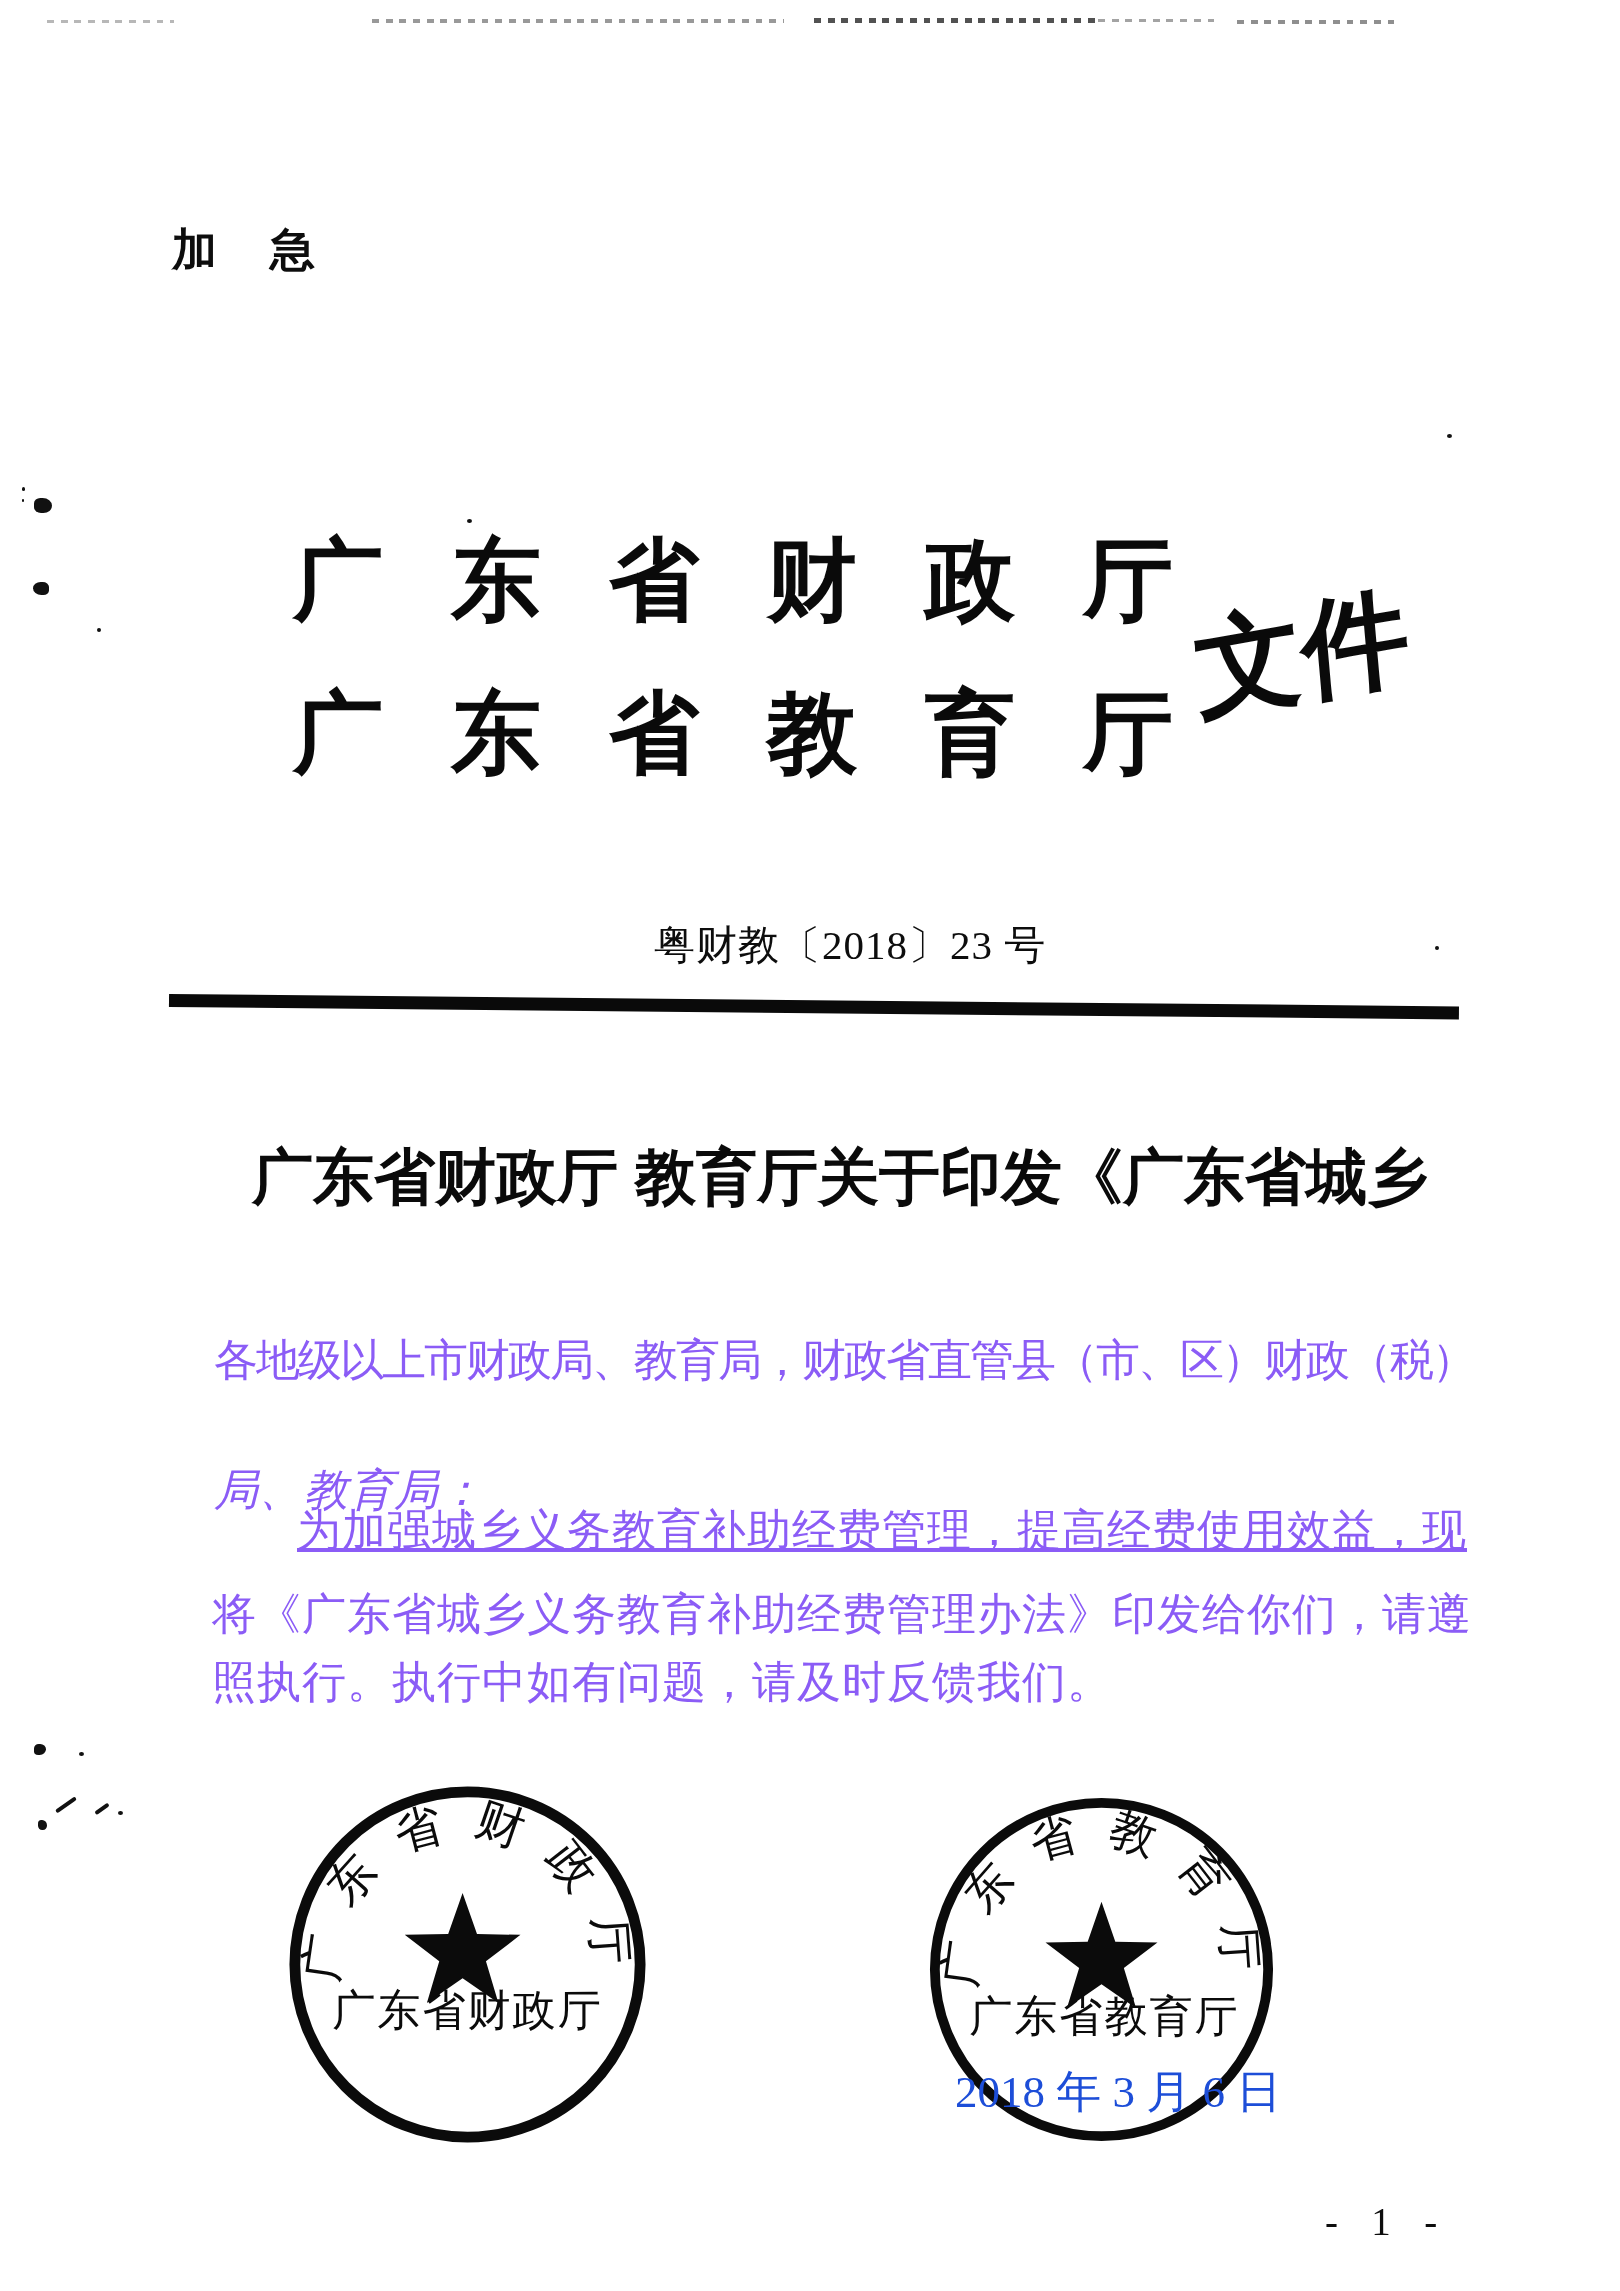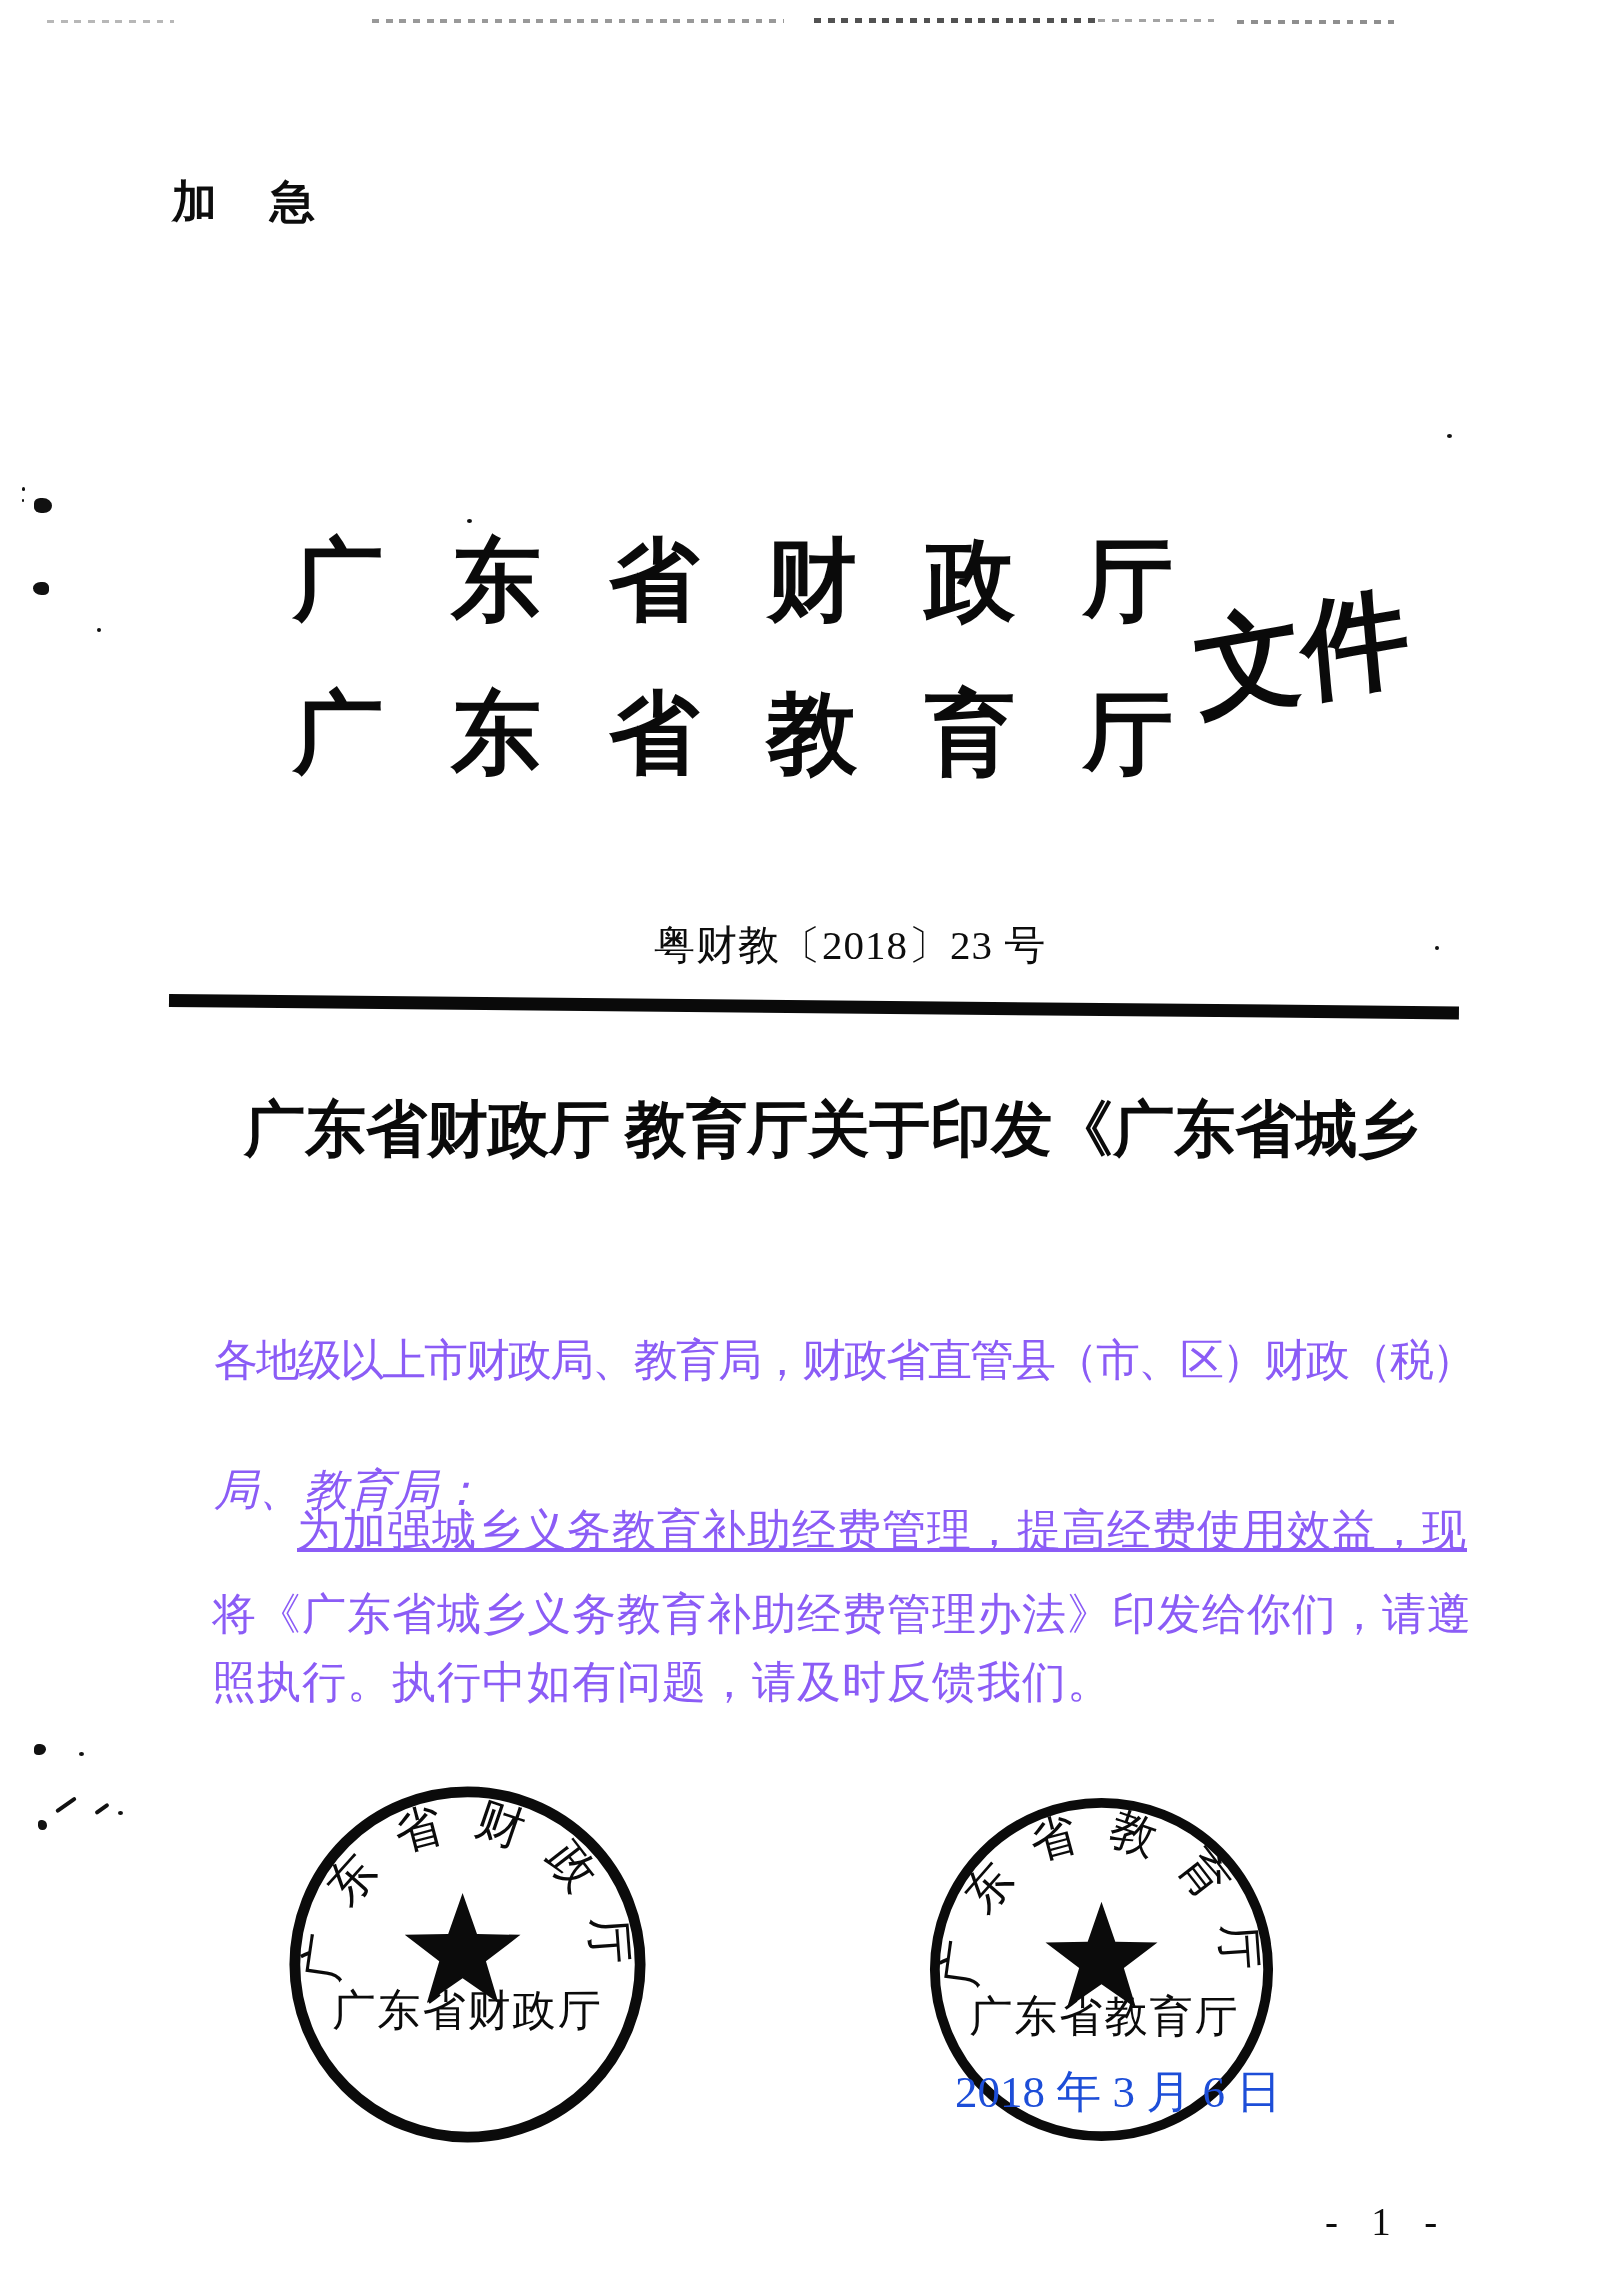--- a/index.html
+++ b/index.html
@@ -2,38 +2,38 @@
 <html><head>
 <meta charset="utf-8">
 <style>
   html,body{margin:0;padding:0;}
   body{
     width:1620px;height:2292px;position:relative;background:#ffffff;
     overflow:hidden;color:#0d0d0d;
     font-family:"Liberation Serif","DejaVu Serif",serif;
   }
   .abs{position:absolute;line-height:1;white-space:nowrap;}
-  .sans{font-family:Liberation Serif, serif;}
+  .sans{font-family:Liberation Sans, sans-serif;margin-top:47px;}
   .serif{font-family:"Liberation Serif","DejaVu Serif",serif;}
 
   .urgent{left:172px;top:180px;font-size:45px;font-weight:bold;letter-spacing:53px;}
   .agency-line{left:293px;font-size:90px;font-weight:bold;letter-spacing:68px;color:#0a0a0a;}
   .agency-1{top:536px;}
   .agency-2{top:689px;}
   .doc-type{
     left:1194px;top:600px;font-size:108px;font-weight:bold;color:#0a0a0a;
     transform:rotate(-10deg) skewX(-5deg);transform-origin:50% 50%;letter-spacing:0px;
   }
   .doc-number{left:654px;top:925px;font-size:41px;letter-spacing:1px;text-align:right;}
   .divider{
     left:169px;top:994px;width:1290px;height:12.7px;background:#0a0a0a;
     transform:rotate(0.55deg);transform-origin:0 50%;
   }
   .title-block{
-    left:137px;top:1079px;width:1388px;text-align:center;
+    left:146px;top:1079px;width:1388px;text-align:center;
     font-size:61px;font-weight:bold;line-height:102px;color:#0a0a0a;
   }
   .bodyline{font-size:44px;letter-spacing:1px;color:#8b5cf6;}
   .sal-1{left:214px;top:1339px;letter-spacing:-2px;}
   .sal-2{left:214px;top:1469px;font-style:italic;}
   .par-1{left:297px;top:1509px;text-decoration:underline;}
   .par-2{left:212px;top:1586px;margin-top:7px;}
   .par-3{left:212px;top:1661px;}
 
   .seal{position:absolute;}

